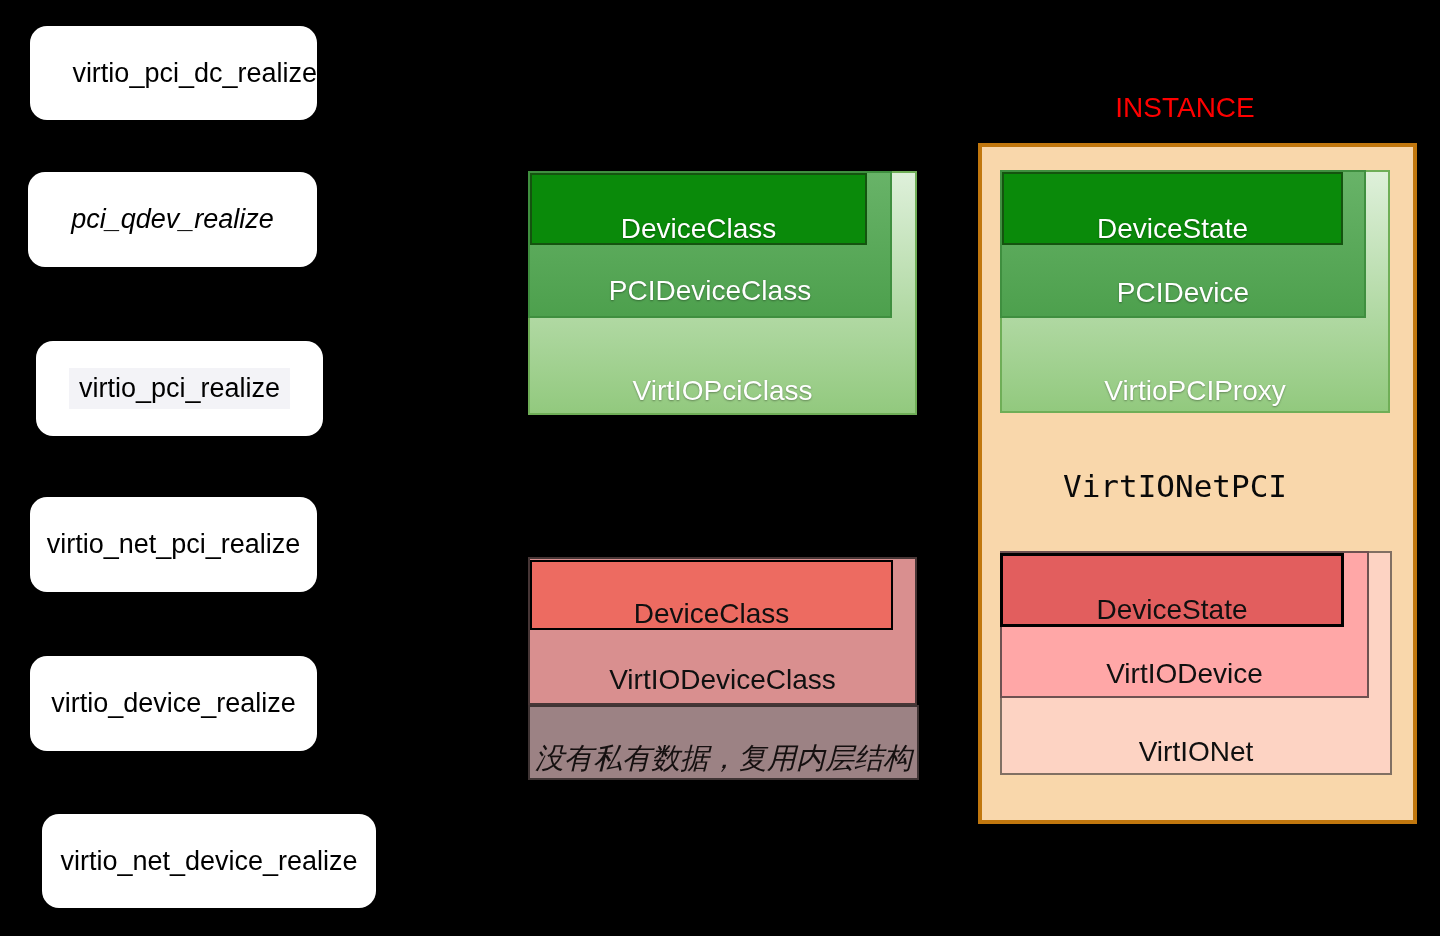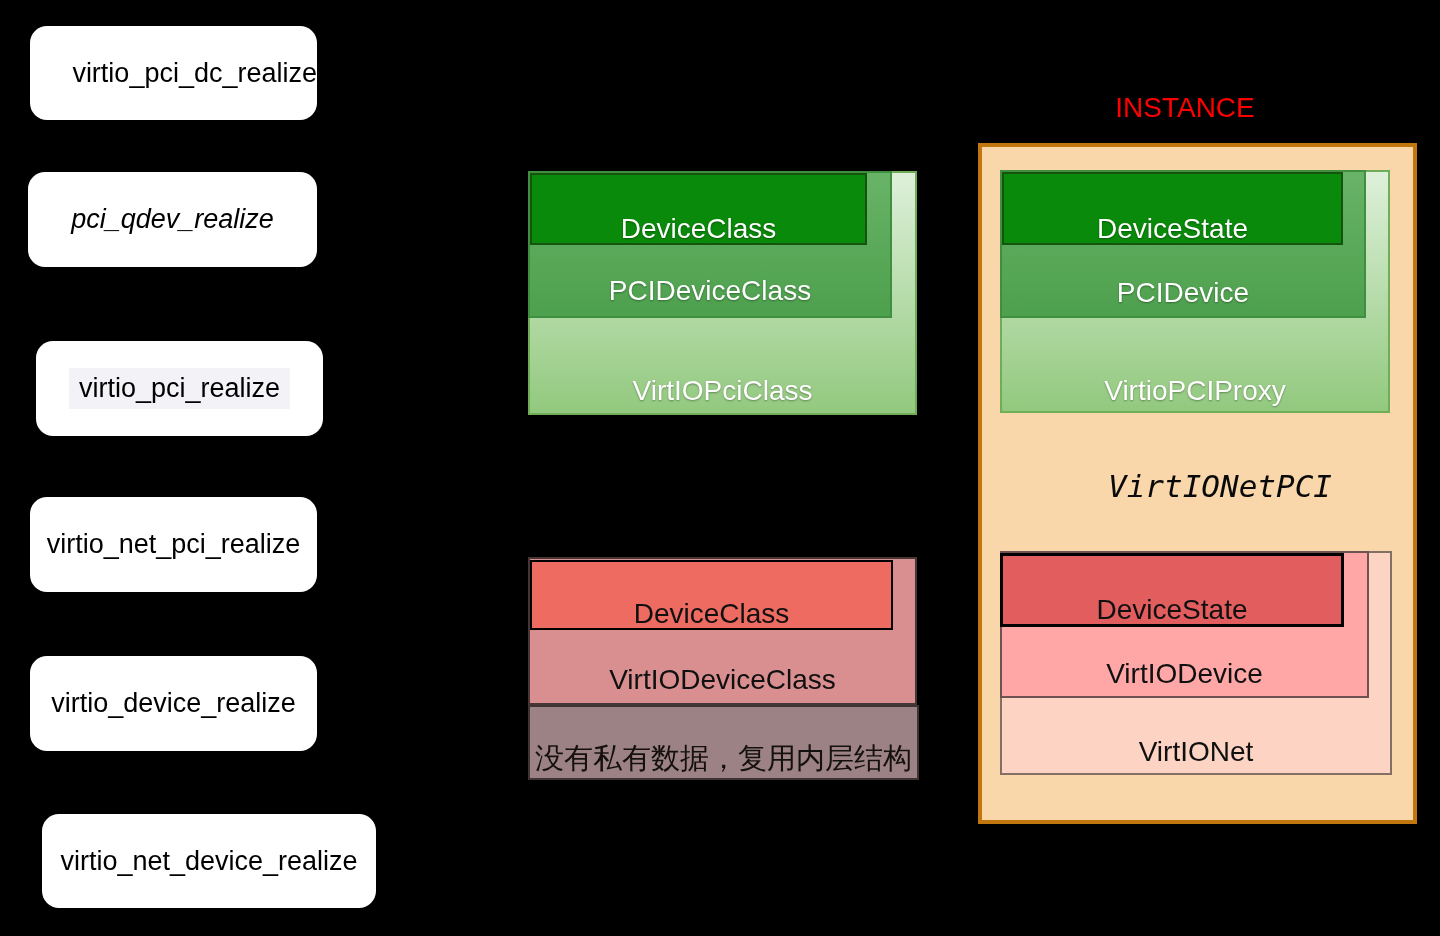--- a/index.html
+++ b/index.html
@@ -48,40 +48,40 @@
   #cg-inner{left:530px; top:173px; width:337px; height:72px; z-index:3;
     background:var(--green-dark); border:2px solid var(--green-dark-border);}
 
   
   #cr-mid{left:528px; top:557px; width:389px; height:148px; z-index:1;
     background:var(--pink-mid); border:2px solid #473636; padding-bottom:9px;}
   #cr-inner{left:530px; top:560px; width:363px; height:70px; z-index:2;
     background:var(--red-strong); border:2px solid #000;}
   #cr-note{left:528px; top:705px; width:391px; height:75px; z-index:1;
     background:var(--mauve-gray); border:2px solid #3f3434; padding-bottom:5px;}
-  #cr-note span{font-size:29px; color:#151010;}
+  #cr-note span{font-size:29px; color:#151010;font-style:italic;}
 
   
   #instance-container{left:978px; top:143px; width:439px; height:681px;
     background:var(--peach); border:4px solid var(--orange-border); z-index:0;}
 
   
   #ig-outer{left:1000px; top:170px; width:390px; height:243px; z-index:1;
     background:linear-gradient(180deg, var(--green-pale-top), var(--green-pale-bottom));
     border:2px solid var(--green-pale-border); padding-bottom:6px;}
   #ig-mid{left:1000px; top:170px; width:366px; height:148px; z-index:2;
     background:linear-gradient(180deg, var(--green-mid-top), var(--green-mid-bottom));
     border:2px solid var(--green-mid-border); padding-bottom:9px;}
   #ig-inner{left:1002px; top:172px; width:341px; height:73px; z-index:3;
     background:var(--green-dark); border:2px solid var(--green-dark-border);}
 
   
-  #vnp-label{left:1060px; top:466px; width:320px; height:40px; z-index:2;
+  #vnp-label{left:1015px; top:466px; width:320px; height:40px; z-index:2;
     display:flex; align-items:center; justify-content:center;
-    font-family:"DejaVu Sans Mono", monospace; font-size:31px; color:#0a0a0a;font-style:italic;}
+    font-family:"DejaVu Sans Mono", monospace; font-size:31px; color:#0a0a0a;}
 
   
   #ir-outer{left:1000px; top:551px; width:392px; height:224px; z-index:1;
     background:var(--pink-pale); border:2px solid #817063; padding-bottom:7px;}
   #ir-mid{left:1000px; top:551px; width:369px; height:147px; z-index:2;
     background:var(--pink-light); border:2px solid #6e5151; padding-bottom:8px;}
   #ir-inner{left:1000px; top:553px; width:344px; height:74px; z-index:3;
     background:var(--red-instance); border:3px solid #000;}
 </style>
 </head>

